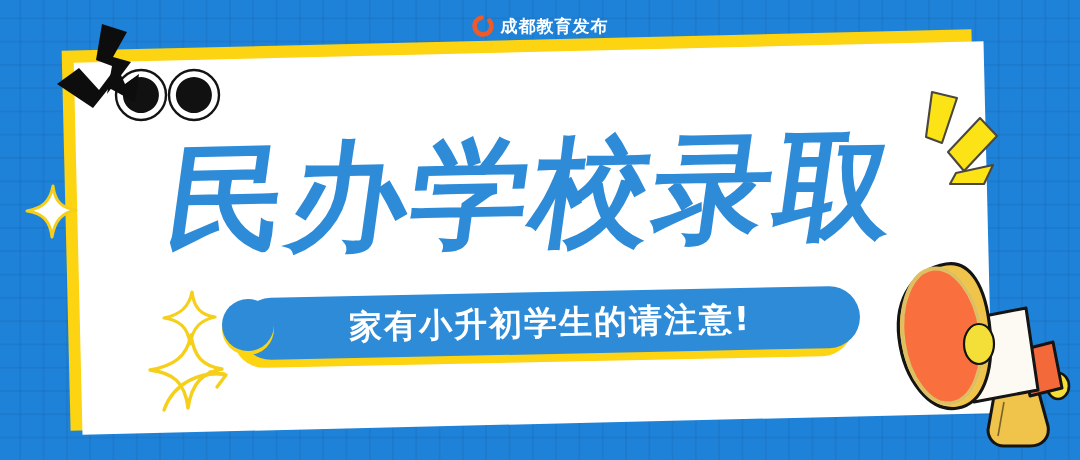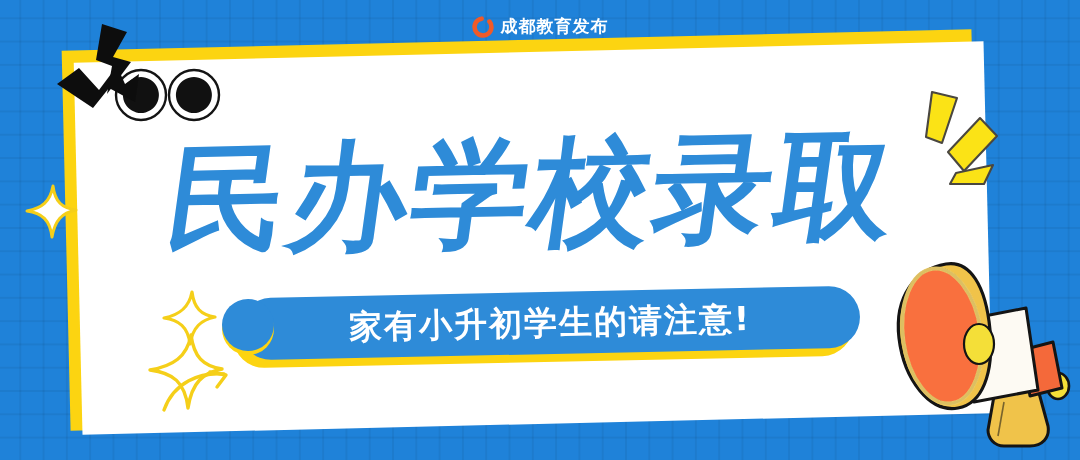--- a/index.html
+++ b/index.html
@@ -88,21 +88,21 @@
     font-weight:bold;
     letter-spacing:2px;
     white-space:nowrap;
     font-family:"DejaVu Sans","Liberation Sans",sans-serif;
   }
 
   
   .brand {
     position:absolute;
     left:0; top:15px; width:1080px;
-    display:flex; align-items:center; justify-content:center;
+    display:flex; align-items:flex-start; justify-content:center;
     gap:7px;
     z-index:40;
   }
   .brand-logo { width:22px; height:22px; display:block; }
   .brand-text {
     color:#ffffff;
     font-size:17px;
     font-weight:bold;
     letter-spacing:1px;
     font-family:"DejaVu Sans","Liberation Sans",sans-serif;

